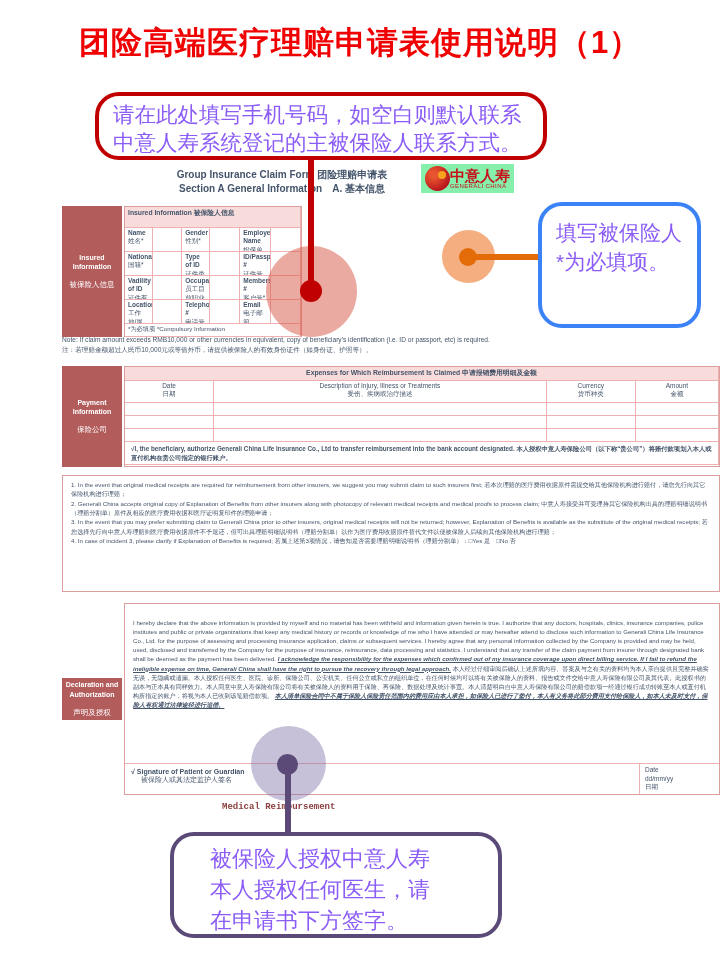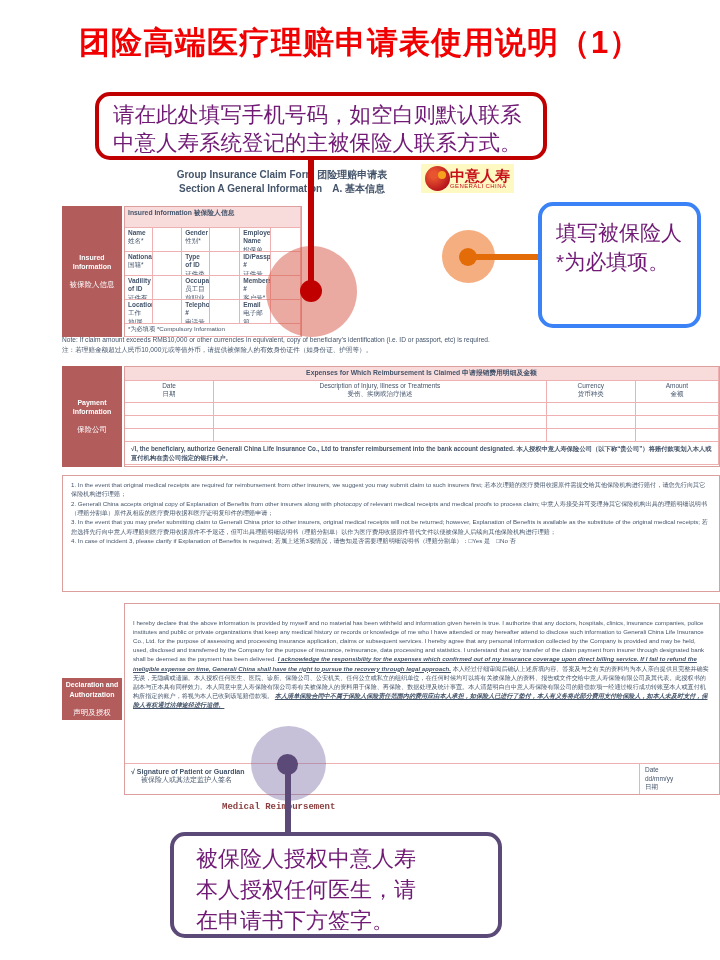--- a/index.html
+++ b/index.html
@@ -1,45 +1,45 @@
 <!DOCTYPE html>
 <html><head>
 <meta charset="utf-8">
 <style>
   html,body{margin:0;padding:0;background:#fff;}
   .page{position:relative;width:720px;height:960px;background:#fff;overflow:hidden;
         font-family:"Liberation Sans","DejaVu Sans",sans-serif;}
   .title{position:absolute;top:22px;left:0;right:0;text-align:center;
          font-size:31px;font-weight:bold;color:#f00000;letter-spacing:1px;}
   
-  .callout{position:absolute;background:#fff;box-sizing:border-box;border-radius:15px;color:#701a75;z-index:8;}
+  .callout{position:absolute;background:#fff;box-sizing:border-box;border-radius:24px;color:#8b5cf6;z-index:8;}
   .co-phone{left:95px;top:92px;width:452px;height:68px;border:4px solid #c00000;
             font-size:21.5px;line-height:1.32;padding:5px 8px 5px 14px;}
   .co-basic{left:538px;top:202px;width:163px;height:126px;border:4px solid #3b82f6;
             font-size:21px;line-height:1.4;padding:12px 4px 4px 14px;}
   .co-sign{left:170px;top:832px;width:332px;height:106px;border:4px solid #5b4a78;
-           font-size:22px;line-height:1.4;padding:8px 8px 8px 22px;}
+           font-size:22px;line-height:1.4;padding:8px 8px 8px 36px;}
   
   .shape{position:absolute;}
   .vline-red{left:308px;top:158px;width:6px;height:134px;background:#c00000;z-index:6;}
   .circle-red{left:266px;top:246px;width:91px;height:91px;border-radius:50%;
               background:rgba(215,85,68,0.5);z-index:5;}
   .dot-red{left:300px;top:280px;width:22px;height:22px;border-radius:50%;background:#c00000;z-index:7;}
   .circle-orange{left:442px;top:230px;width:53px;height:53px;border-radius:50%;
                  background:rgba(237,125,49,0.62);z-index:5;}
   .hline-orange{left:466px;top:254px;width:74px;height:6px;background:#e36c09;z-index:6;}
   .dot-orange{left:459px;top:248px;width:18px;height:18px;border-radius:50%;background:#e36c09;z-index:7;}
   .circle-purple{left:251px;top:726px;width:75px;height:75px;border-radius:50%;
                  background:rgba(131,116,170,0.45);z-index:5;}
   .vline-purple{left:285px;top:764px;width:6px;height:70px;background:#5b4a78;z-index:6;}
   .dot-purple{left:277px;top:754px;width:21px;height:21px;border-radius:50%;background:#5b4a78;z-index:7;}
   
   .form-head{position:absolute;left:62px;top:168px;width:440px;height:32px;}
   .form-title{width:100%;text-align:center;font-size:10px;font-weight:bold;color:#44546a;line-height:1.4;}
-  .logo{position:absolute;right:-12px;top:-4px;display:flex;align-items:center;gap:0;background:#fef9c3;padding:2px 4px;}
+  .logo{position:absolute;right:-12px;top:-4px;display:flex;align-items:center;gap:0;background:#86efac;padding:2px 4px;}
   .logo-ball{width:25px;height:25px;border-radius:50%;
              background:radial-gradient(circle at 35% 35%, #e8542f 15%, #b5121b 75%);position:relative;}
   .logo-ball:after{content:"";position:absolute;left:13px;top:5px;width:8px;height:8px;border-radius:50%;background:#f6a21c;}
   .logo-cn{font-size:15px;font-weight:bold;color:#c7101a;line-height:1;}
   .logo-en{font-size:6px;color:#c7101a;letter-spacing:0.4px;}
   .section{position:absolute;left:62px;display:flex;margin-top:6px;}
   .sidebar{width:60px;background:#b25c5c;color:#fff;display:flex;flex-direction:column;
            justify-content:center;align-items:center;text-align:center;margin-right:2px;box-sizing:border-box;padding:2px;}
   .sb-en{font-size:7px;font-weight:bold;line-height:1.3;}
   .sb-cn{font-size:7.5px;margin-top:9px;}

